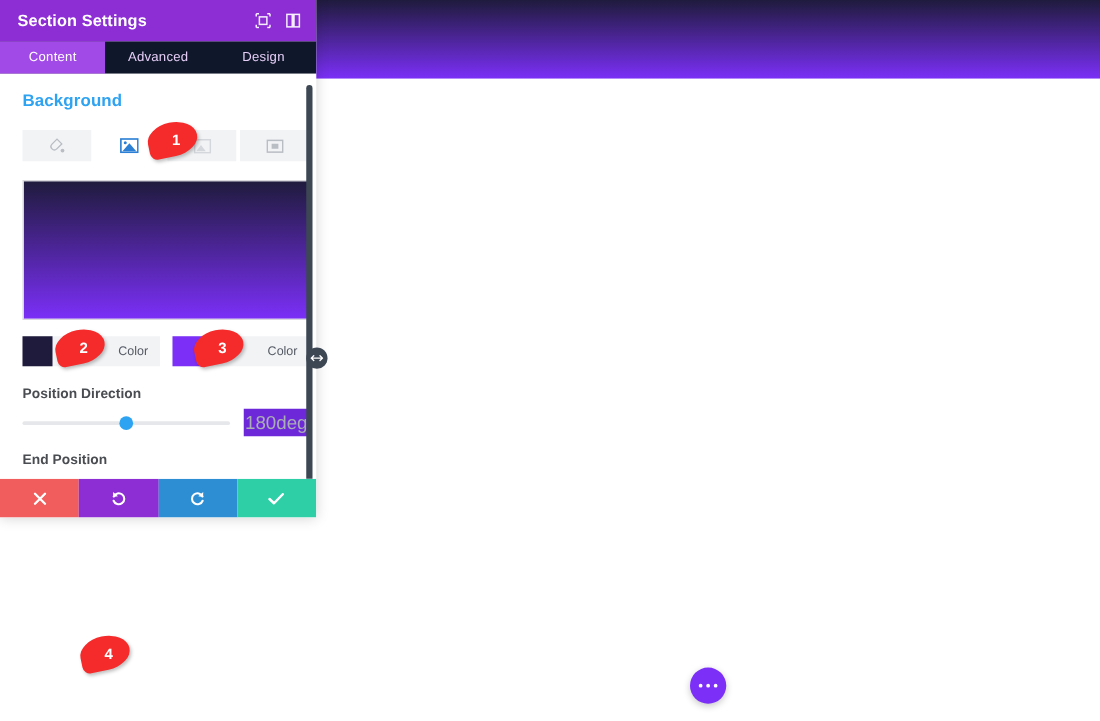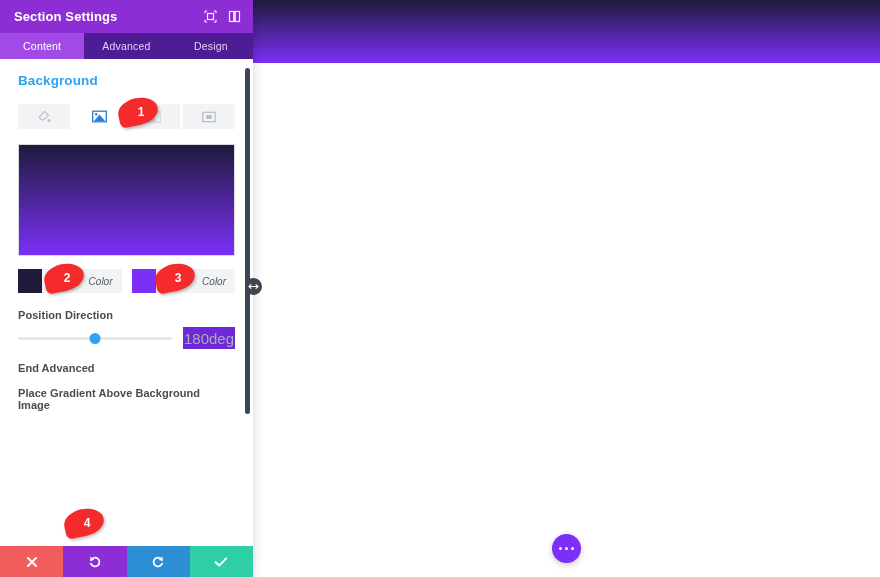--- a/index.html
+++ b/index.html
@@ -55,21 +55,21 @@
     width: 3.6px; height: 3.6px;
     border-radius: 50%;
     background: #ffffff;
   }
 
   
   #panel {
     position: absolute;
     left: 0; top: 0;
     width: 253px;
-    height: 577px;
+    height: 414px;
     background: #ffffff;
     box-shadow: 0 0 10px rgba(0,0,0,0.18);
     display: flex;
     flex-direction: column;
     overflow: hidden;
   }
   #panel-header {
     height: 33px;
     background: #8c2ed4;
     display: flex;
@@ -91,21 +91,21 @@
     display: flex;
     align-items: center;
     justify-content: center;
     cursor: pointer;
     opacity: 0.92;
   }
   .hdr-icon svg { display: block; }
 
   #panel-tabs {
     height: 26px;
-    background: #4c1d95;
+    background: #0f172a;
     display: flex;
     flex: none;
   }
   .tab {
     flex: 1;
     display: flex;
     align-items: center;
     justify-content: center;
     font-size: 10.5px;
     color: #e6cef7;
@@ -117,21 +117,21 @@
     color: #ffffff;
   }
 
   #panel-scroll {
     flex: 1;
     position: relative;
     overflow: hidden;
     background: #ffffff;
   }
   #panel-inner {
-    padding: 14px 18px 0 18px;
+    padding: 14px 6px 0 18px;
   }
 
   .section-heading {
     color: #2ea3f2;
     font-size: 13.5px;
     font-weight: bold;
     margin: 0 0 16px 0;
     letter-spacing: 0.1px;
   }
 
@@ -179,21 +179,20 @@
     width: 24px;
     height: 24px;
     flex: none;
     cursor: pointer;
   }
   .stop-label {
     font-size: 10px;
     color: #555a64;
     margin-left: auto;
     padding-right: 9px;
-    font-style: italic;
   }
 
   .field { margin-bottom: 13px; }
   .field-label {
     font-size: 11px;
     color: #494c51;
     font-weight: bold;
     margin-bottom: 6px;
     letter-spacing: 0.05px;
   }
@@ -426,21 +425,21 @@
           <div class="slider">
             <div class="slider-track"></div>
             <div class="slider-knob" id="knob-direction" style="left: 50%;"></div>
           </div>
           <div class="slider-input">180deg</div>
         </div>
       </div>
 
 
       <div class="field">
-        <div class="field-label">End Advanced</div>
+        <div class="field-label">End Position</div>
       </div>
 
       <div class="field">
         <div class="field-label">Place Gradient Above Background Image</div>
 
       </div>
 
     </div>
 
     <div id="panel-scrollbar"></div>

